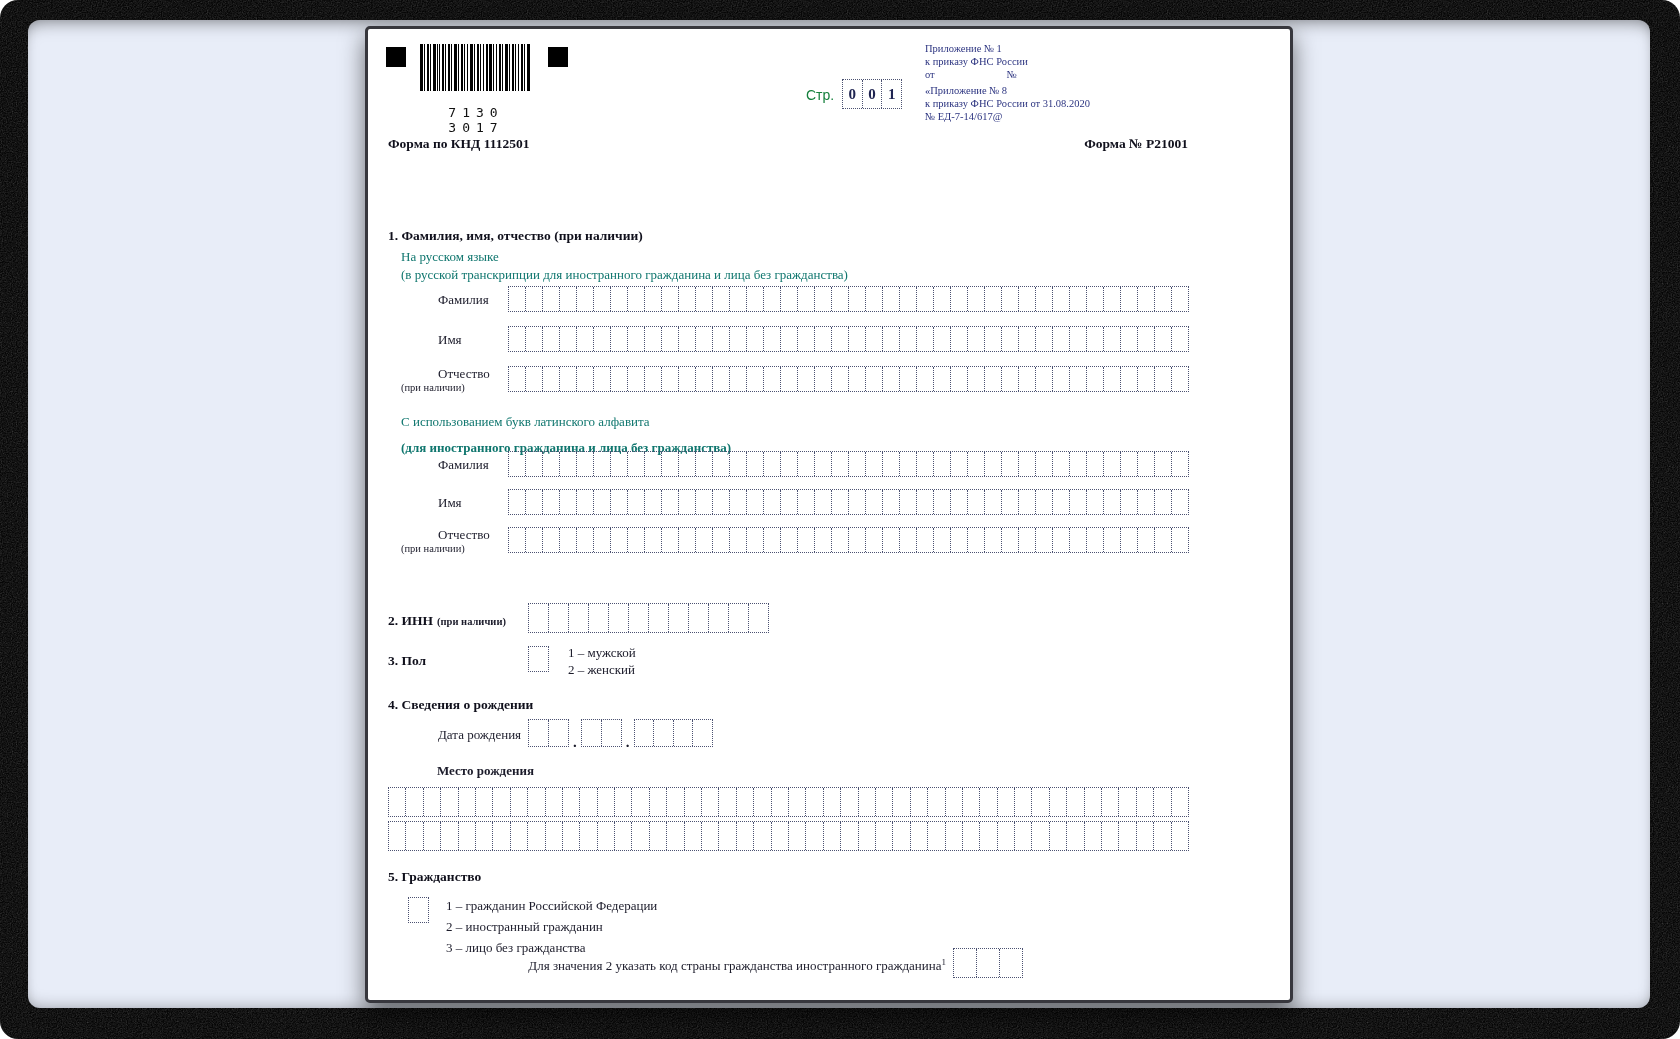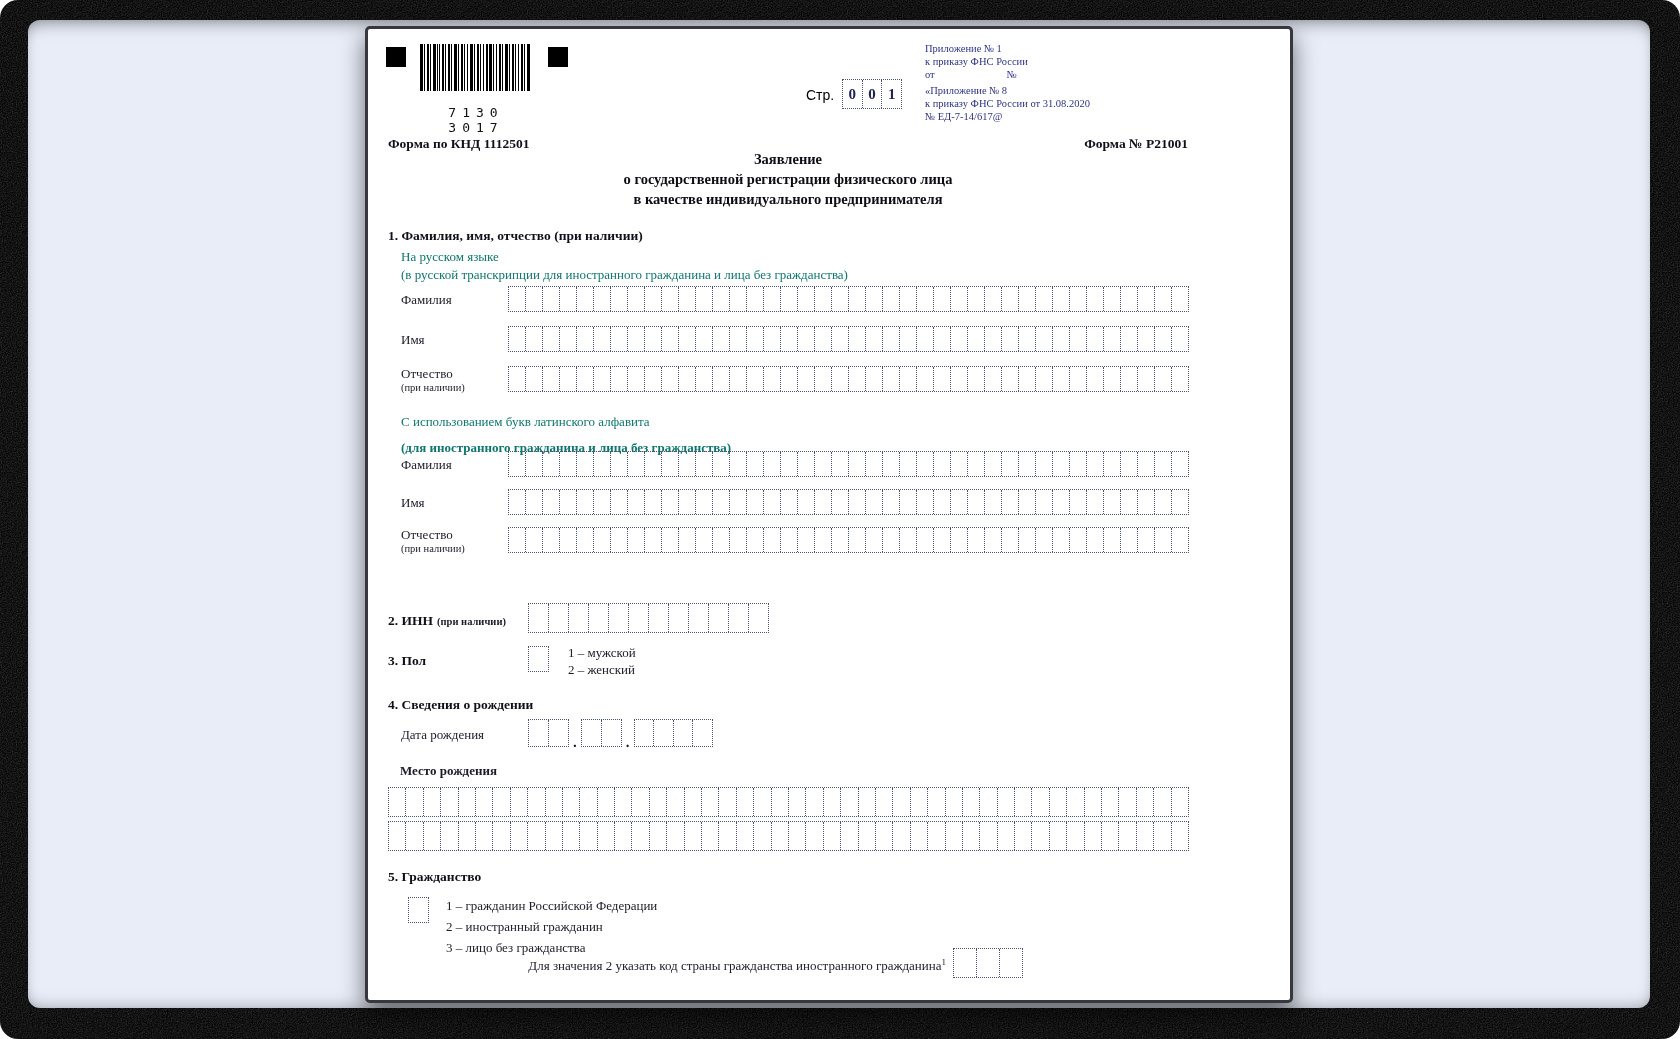--- a/index.html
+++ b/index.html
@@ -18,39 +18,39 @@
 
   .abs{position:absolute;}
 
   
   .sq{position:absolute;width:20px;height:20px;background:#000;}
   .bars{position:absolute;left:52px;top:15px;}
   .bc-digits{position:absolute;left:52px;top:66px;width:112px;text-align:center;
              font-family:"DejaVu Sans Mono",monospace;font-size:13px;letter-spacing:6px;color:#111;margin-top:10px;}
 
   
-  .str-label{position:absolute;left:438px;top:58px;font-size:14px;color:#000000;font-family:"Liberation Sans",sans-serif;}
+  .str-label{position:absolute;left:438px;top:58px;font-size:14px;color:#15803d;font-family:"Liberation Sans",sans-serif;}
   .str-box{position:absolute;left:474px;top:50px;width:60px;height:30px;}
   .str-box .cell{font-weight:bold;font-size:15px;color:#1f2451;display:flex;align-items:center;justify-content:center;}
 
   
   .appendix{position:absolute;left:557px;top:13px;width:240px;font-size:10.5px;line-height:13px;
             font-weight:normal;color:#2c3480;}
   .appendix .gap{margin-top:3px;}
   .appendix .no{margin-left:72px;}
 
   .knd{position:absolute;left:20px;top:107px;font-size:13.5px;font-weight:bold;color:#10101c;}
   .formnum{position:absolute;left:700px;top:107px;width:120px;text-align:right;font-size:13.5px;font-weight:bold;color:#10101c;}
 
   .title{position:absolute;left:20px;top:120px;width:800px;text-align:center;
          font-size:14.5px;font-weight:bold;line-height:20px;color:#0c0c16;}
 
   .h-sec{font-size:13.5px;font-weight:bold;color:#10101c;}
   .note{font-size:13px;color:#0f766e;line-height:18px;}
-  .flabel{font-size:13px;color:#1b1b2a;}
+  .flabel{font-size:13px;color:#1b1b2a;margin-left:37px;}
   .fsmall{font-size:10.5px;color:#1b1b2a;}
 
   
   .cellrow{display:flex;border:1px dotted #4c5272;background:transparent;}
   .cellrow .cell{flex:1;border-left:1px dotted #4c5272;}
   .cellrow .cell:first-child{border-left:none;}
 
   .row-name{left:140px;width:681px;height:26px;}
   .row-inn{left:160px;top:574px;width:241px;height:30px;}
   .row-one{width:21px;height:26px;}
@@ -143,25 +143,20 @@
           <span>от</span><span class="no">№</span>
         </div>
         <div class="gap">«Приложение № 8</div>
         <div>к приказу ФНС России от 31.08.2020</div>
         <div>№ ЕД-7-14/617@</div>
       </div>
 
       <div class="knd">Форма по КНД 1112501</div>
       <div class="formnum">Форма № Р21001</div>
 
-      <div class="title">
-        <div>Заявление</div>
-        <div>о государственной регистрации физического лица</div>
-        <div>в качестве индивидуального предпринимателя</div>
-      </div>
 
       <div class="abs h-sec" style="left:20px;top:199px;">1. Фамилия, имя, отчество (при наличии)</div>
       <div class="abs note" style="left:33px;top:219px;">На русском языке</div>
       <div class="abs note" style="left:33px;top:237px;">(в русской транскрипции для иностранного гражданина и лица без гражданства)</div>
 
       <div class="abs flabel" style="left:33px;top:263px;">Фамилия</div>
       <div class="abs cellrow row-name" style="top:257px;">
           <div class="cell"></div>
           <div class="cell"></div>
           <div class="cell"></div>

